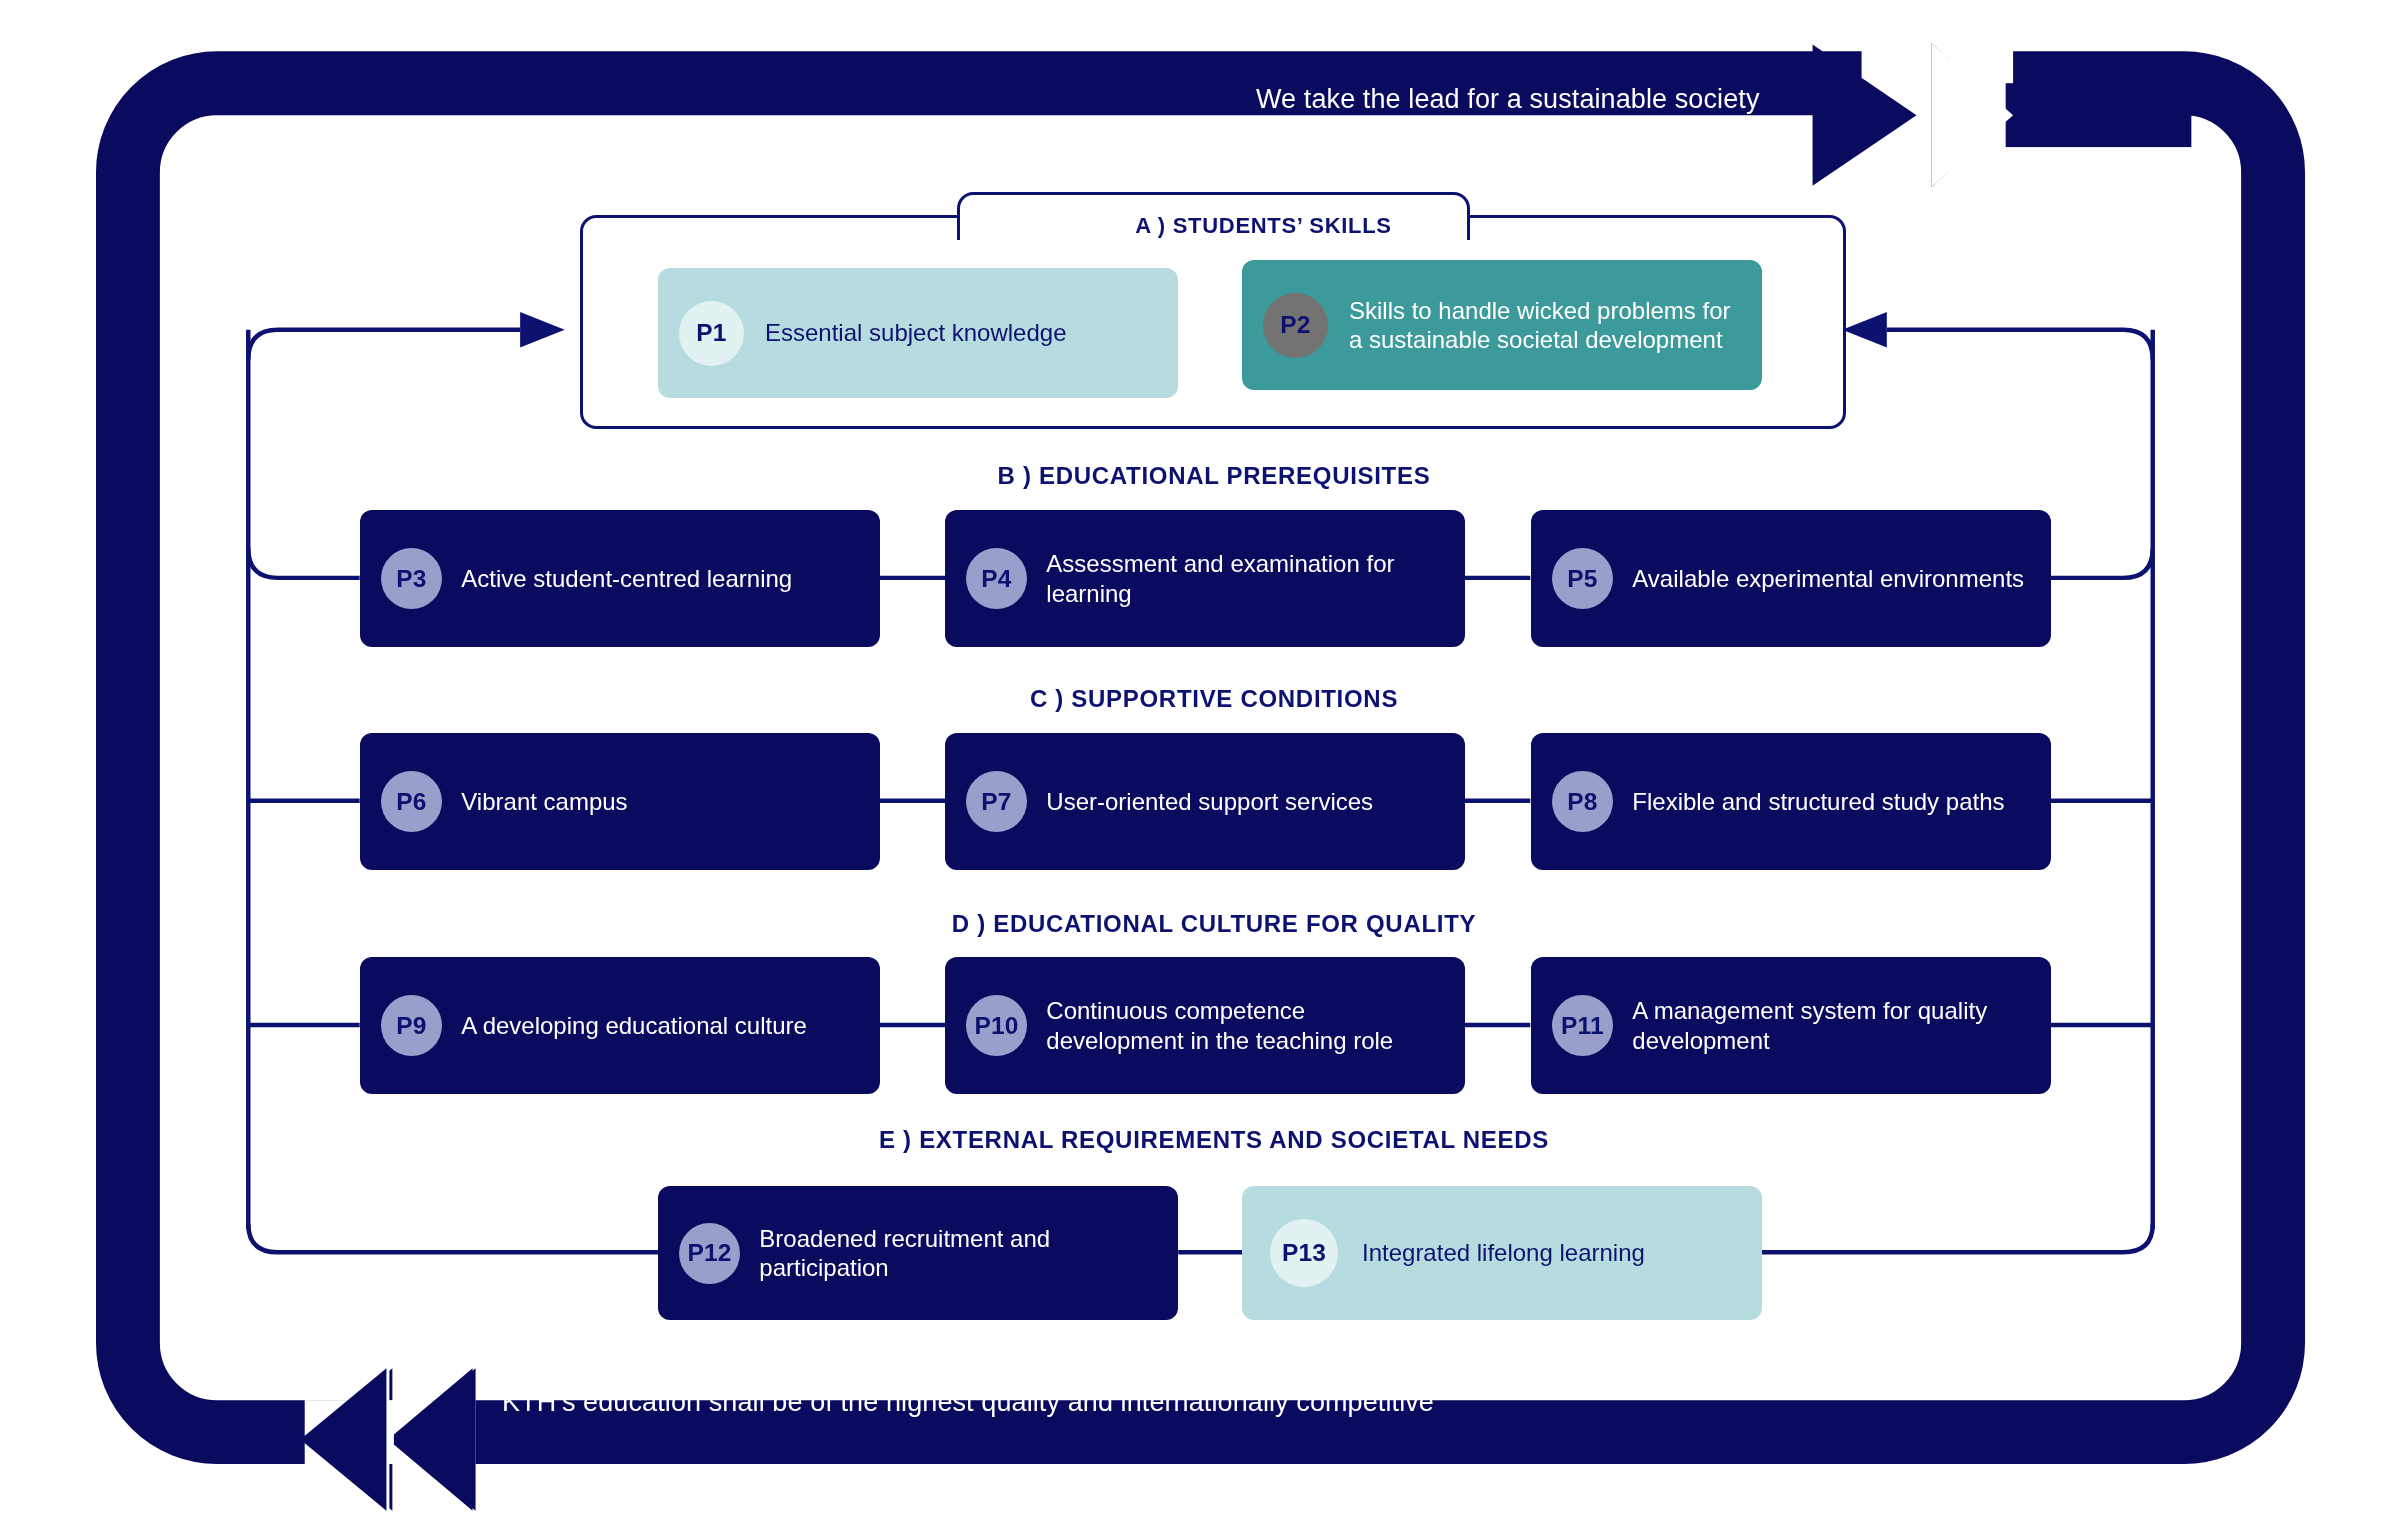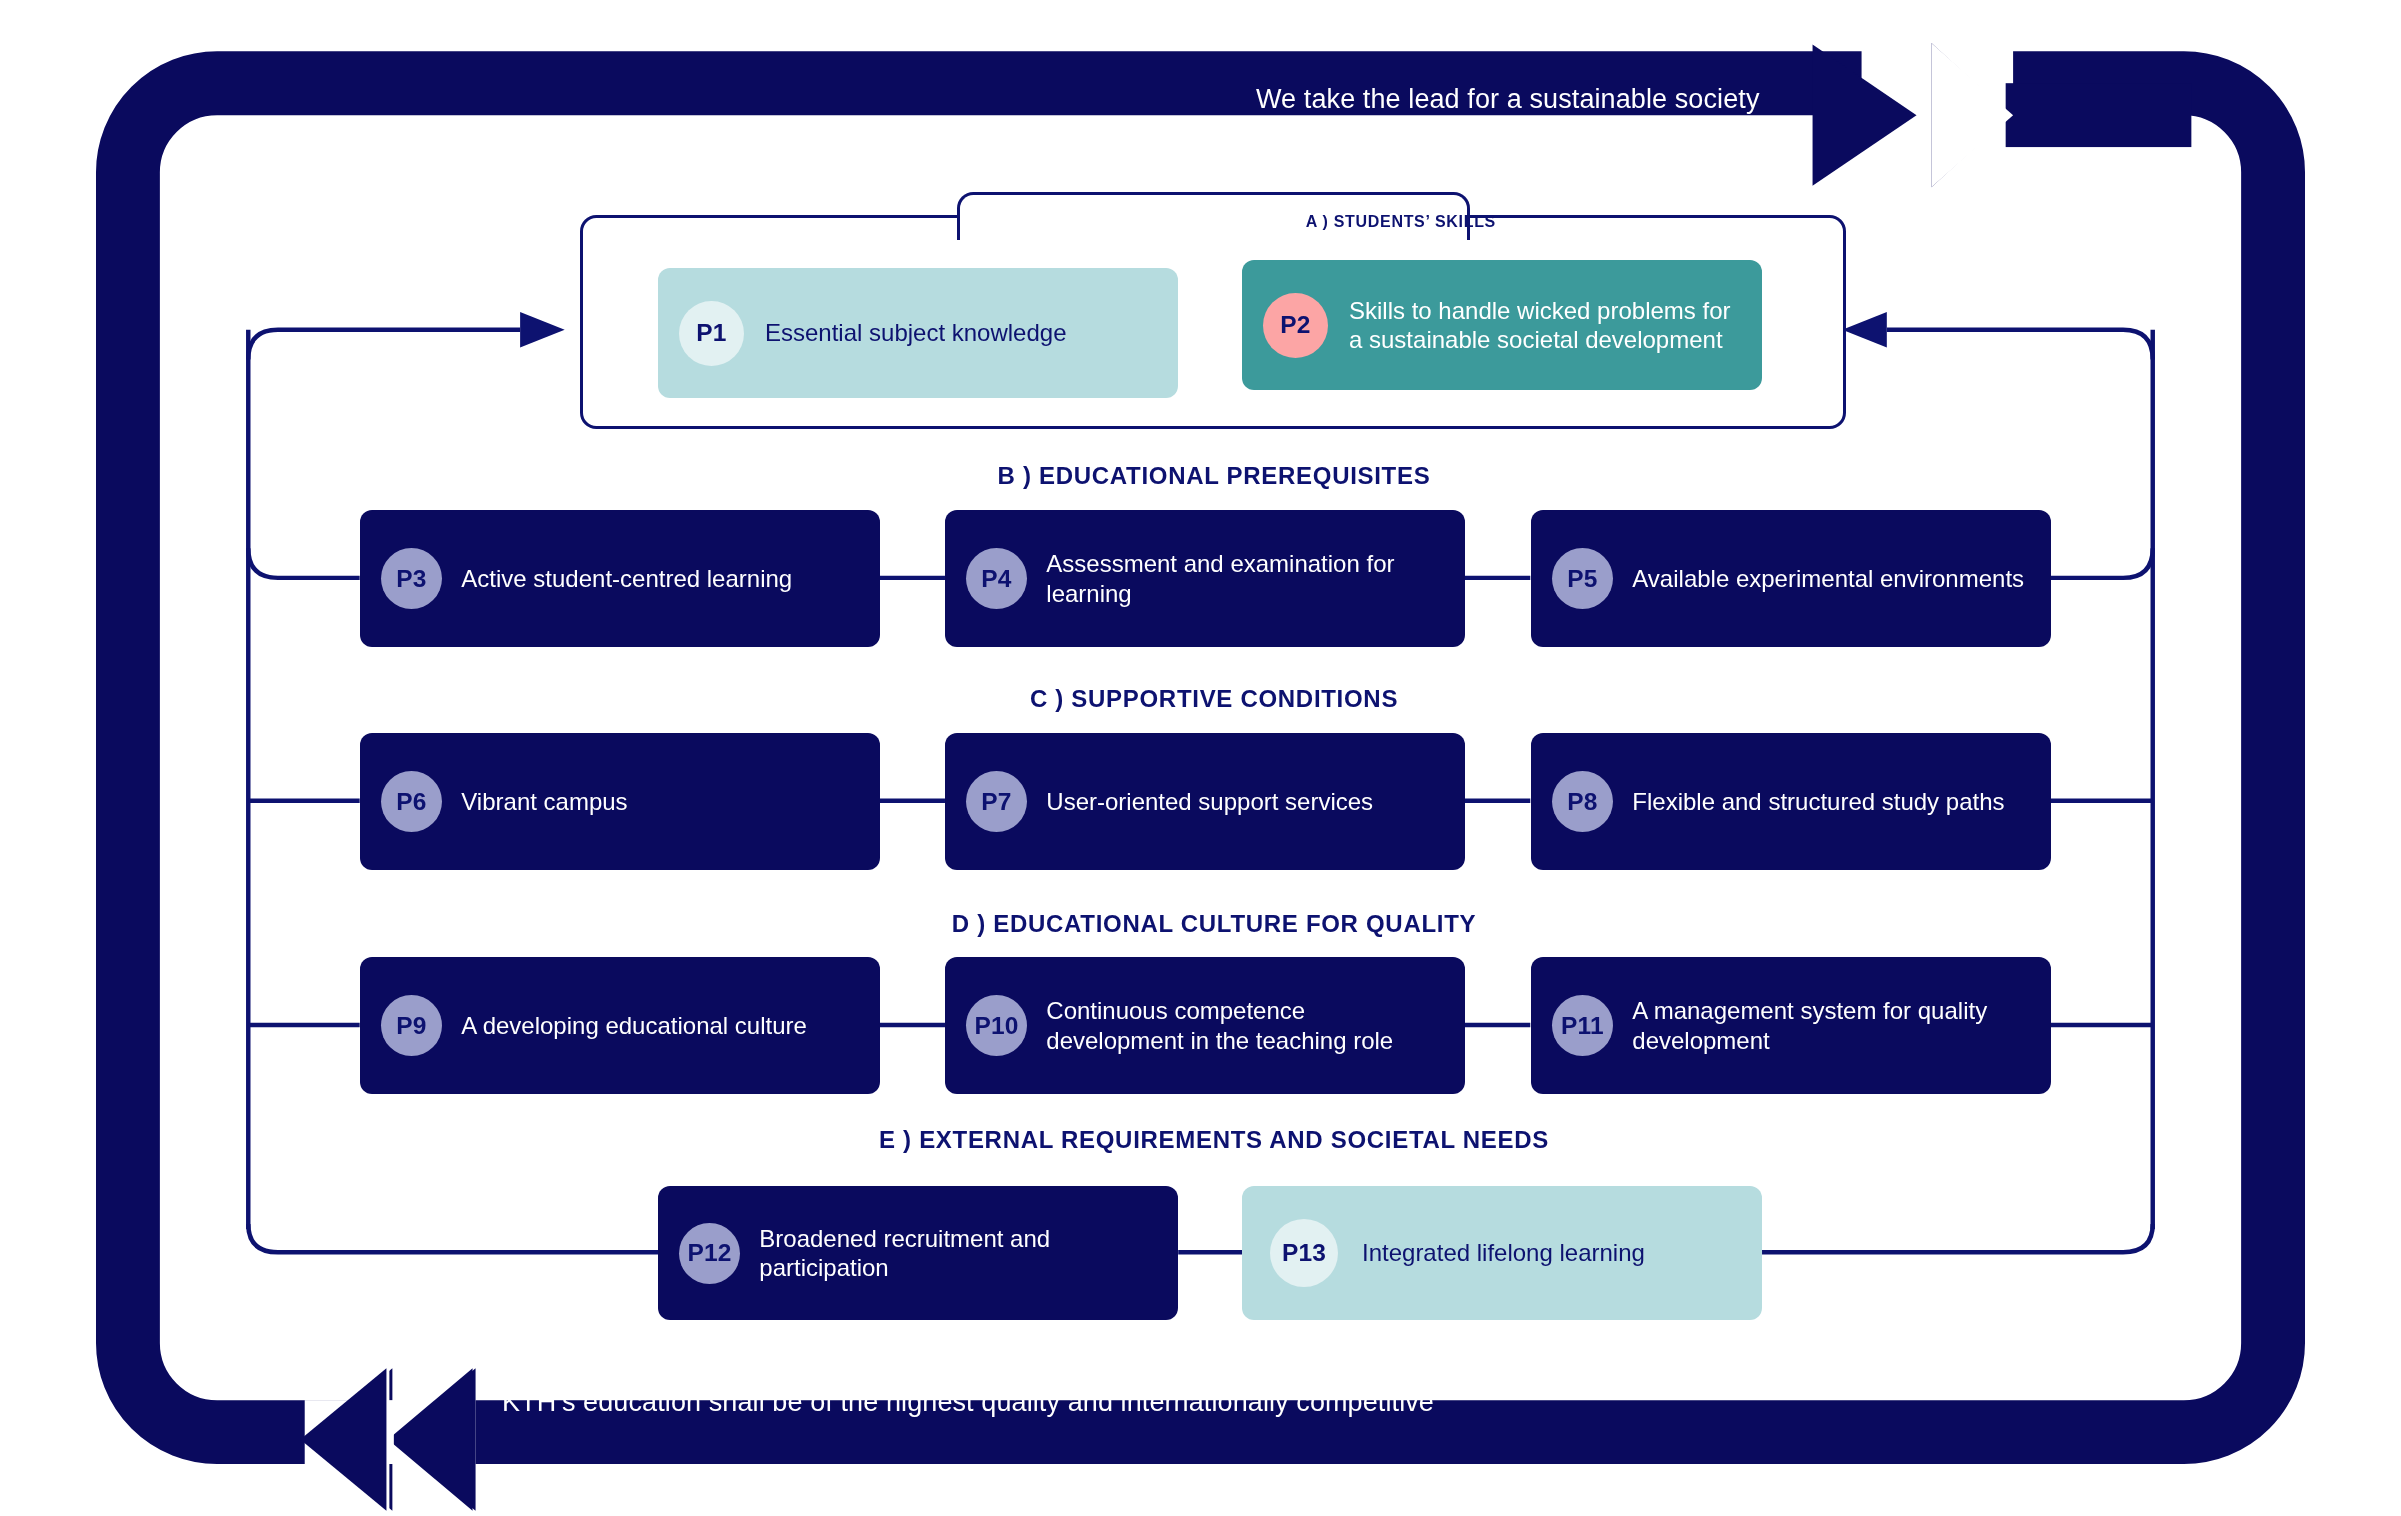--- a/index.html
+++ b/index.html
@@ -24,22 +24,22 @@
   #section-a-box{
     position:absolute;left:580px;top:215px;width:1266px;height:214px;
     border:3px solid #0d1270;border-radius:16.3px;box-sizing:border-box;background:#ffffff;
   }
   #section-a-tab{
     position:absolute;left:957px;top:192px;width:513px;height:48px;
     border:3px solid #0d1270;border-bottom:none;border-radius:16.3px 16.3px 0 0;
     box-sizing:border-box;background:#ffffff;
   }
   #section-a-title{
-    position:absolute;left:983px;top:213px;width:513px;text-align:right;
-    color:#0d1270;font-size:16px;font-weight:bold;letter-spacing:0.7px;white-space:nowrap;
+    position:absolute;left:1007px;top:213px;width:513px;text-align:center;
+    color:#0d1270;font-size:22px;font-weight:bold;letter-spacing:0.7px;white-space:nowrap;
   }
 
   
   .section-title{
     position:absolute;color:#0d1270;font-size:24px;font-weight:bold;
     letter-spacing:0.7px;white-space:nowrap;text-align:center;
   }
   #title-b{left:768px;top:462px;width:892px;}
   #title-c{left:768px;top:685px;width:892px;}
   #title-d{left:768px;top:910px;width:892px;}
@@ -61,21 +61,21 @@
   
   .v-navy{background:#0a0a5e;}
   .v-navy .badge{background:#9a9ecb;color:#0d1270;}
   .v-navy .card-label{color:#ffffff;}
 
   .v-lightteal{background:#b6dcdf;}
   .v-lightteal .badge{background:#e2f1f2;color:#0d1270;}
   .v-lightteal .card-label{color:#0d1270;}
 
   .v-teal{background:#3c9a9b;}
-  .v-teal .badge{background:#fca5a5;color:#0d1270;}
+  .v-teal .badge{background:#737373;color:#0d1270;}
   .v-teal .card-label{color:#ffffff;}
 
   
   #card-p1{left:658px;top:260px;width:520px;height:130px;padding:0 0 0 21px;margin-top:8px;}
   #card-p1 .badge{width:65px;height:65px;}
   #card-p1 .card-label{margin-left:21px;max-width:386px;}
 
   #card-p2{left:1242px;top:260px;width:520px;height:130px;padding:0 0 0 21px;}
   #card-p2 .badge{width:65px;height:65px;}
   #card-p2 .card-label{margin-left:21px;max-width:394px;}

